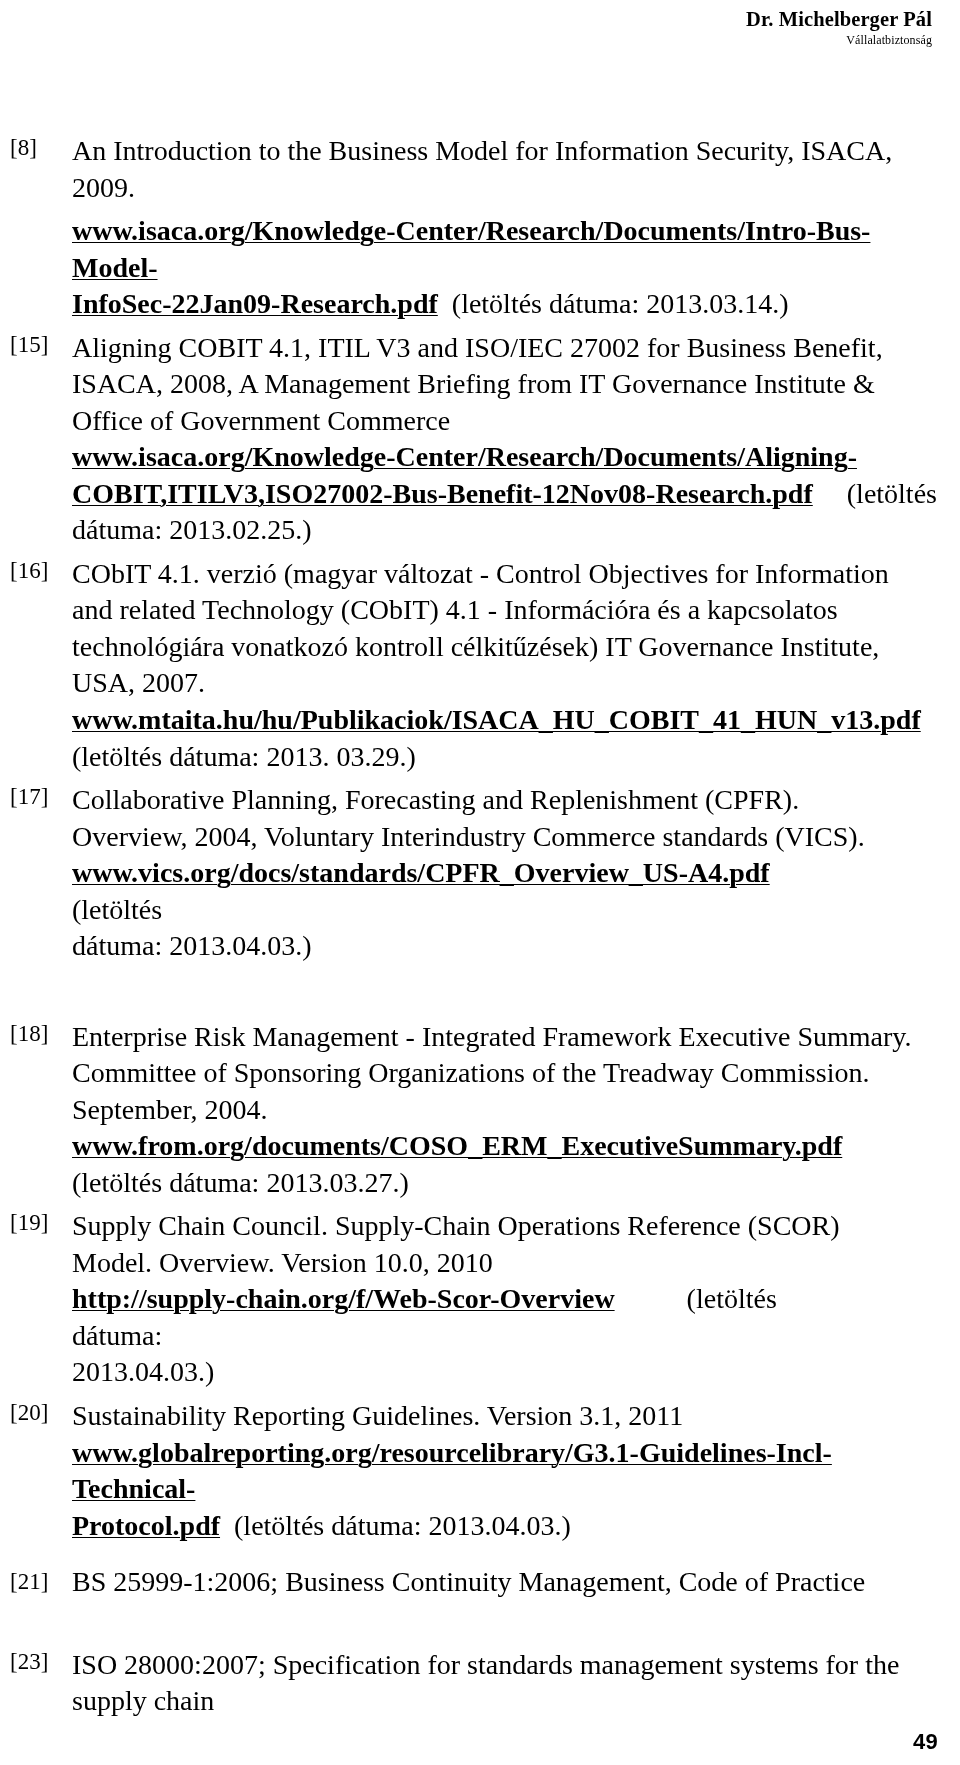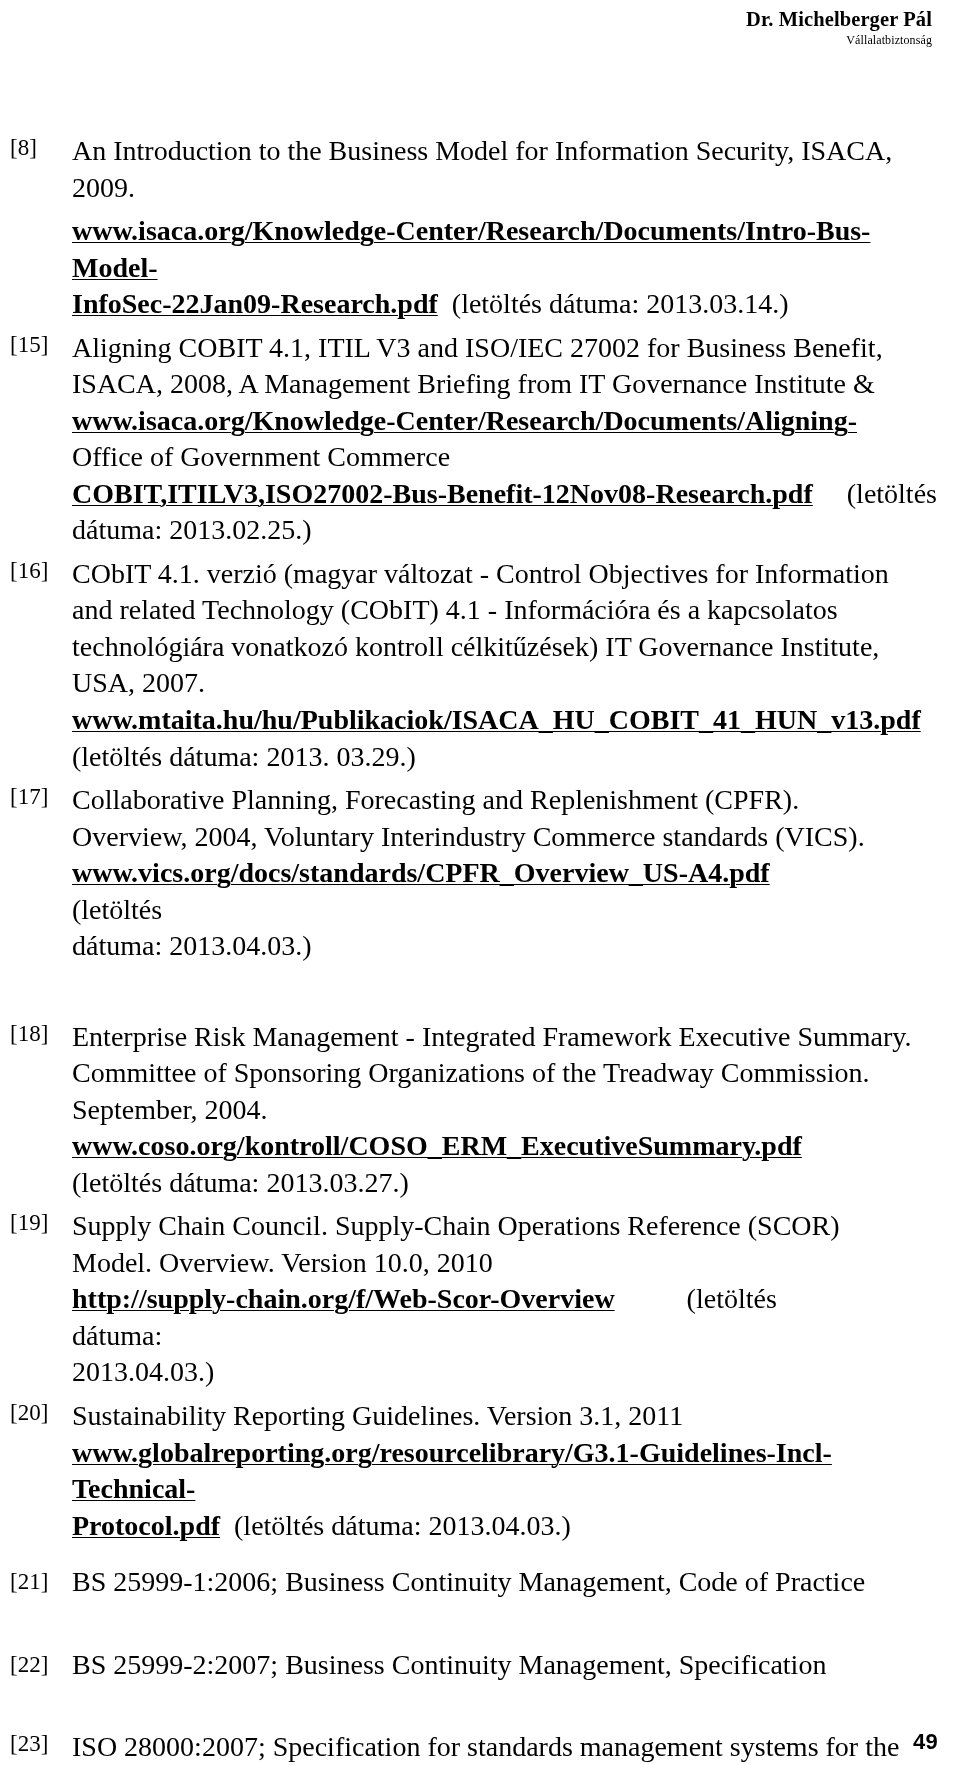--- a/index.html
+++ b/index.html
@@ -128,22 +128,22 @@
         <p class="nojust"><span class="u">www.isaca.org/Knowledge-Center/Research/Documents/Intro-Bus-Model-</span></p>
         <p class="nojust"><span class="u">InfoSec-22Jan09-Research.pdf</span>&nbsp; <span>(letöltés dátuma: 2013.03.14.)</span></p>
       </div>
     </div>
 
     <div class="ref gap-sm">
       <div class="ref-tag">[15]</div>
       <div class="ref-body">
         <p class="nojust">Aligning COBIT 4.1, ITIL V3 and ISO/IEC 27002 for Business Benefit,</p>
         <p class="nojust">ISACA, 2008, A Management Briefing from IT Governance Institute &amp;</p>
+        <p class="nojust">Office of Government Commerce</p>
         <p class="nojust"><span class="u">www.isaca.org/Knowledge-Center/Research/Documents/Aligning-</span></p>
-        <p class="nojust">Office of Government Commerce</p>
         <p class="nojust"><span class="u">COBIT,ITILV3,ISO27002-Bus-Benefit-12Nov08-Research.pdf</span><span class="sp-wide"></span><span>(letöltés</span></p>
         <p class="nojust">dátuma: 2013.02.25.)</p>
       </div>
     </div>
 
     <div class="ref gap-sm">
       <div class="ref-tag">[16]</div>
       <div class="ref-body">
         <p>CObIT 4.1. verzió (magyar változat - Control Objectives for Information</p>
         <p>and related Technology (CObIT) 4.1 - Információra és a kapcsolatos</p>
@@ -163,21 +163,21 @@
         <p class="nojust">dátuma: 2013.04.03.)</p>
       </div>
     </div>
 
     <div class="ref gap-sm">
       <div class="ref-tag">[18]</div>
       <div class="ref-body">
         <p class="nojust">Enterprise Risk Management - Integrated Framework Executive Summary.</p>
         <p>Committee of Sponsoring Organizations of the Treadway Commission.</p>
         <p class="nojust">September, 2004.</p>
-        <p class="nojust"><span class="u">www.coso.org/kontroll/COSO_ERM_ExecutiveSummary.pdf</span></p>
+        <p class="nojust"><span class="u">www.from.org/documents/COSO_ERM_ExecutiveSummary.pdf</span></p>
         <p class="nojust">(letöltés dátuma: 2013.03.27.)</p>
       </div>
     </div>
 
     <div class="ref gap-sm">
       <div class="ref-tag">[19]</div>
       <div class="ref-body">
         <p>Supply Chain Council. Supply-Chain Operations Reference (SCOR)</p>
         <p class="nojust">Model. Overview. Version 10.0, 2010</p>
         <p class="nojust"><span class="u">http://supply-chain.org/f/Web-Scor-Overview</span><span class="sp-xwide"></span><span>(letöltés</span><span class="sp-xwide"></span><span>dátuma:</span></p>
@@ -194,26 +194,20 @@
       </div>
     </div>
 
     <div class="ref gap-lg">
       <div class="ref-tag">[21]</div>
       <div class="ref-body">
         <p class="nojust">BS 25999-1:2006;  Business Continuity Management, Code of Practice</p>
       </div>
     </div>
 
-    <div class="ref gap-lg">
-      <div class="ref-tag">[22]</div>
-      <div class="ref-body">
-        <p class="nojust">BS 25999-2:2007; Business Continuity Management, Specification</p>
-      </div>
-    </div>
 
     <div class="ref">
       <div class="ref-tag">[23]</div>
       <div class="ref-body">
         <p>ISO 28000:2007; Specification for standards management systems for the</p>
         <p class="nojust">supply chain</p>
       </div>
     </div>
 
   </div>

